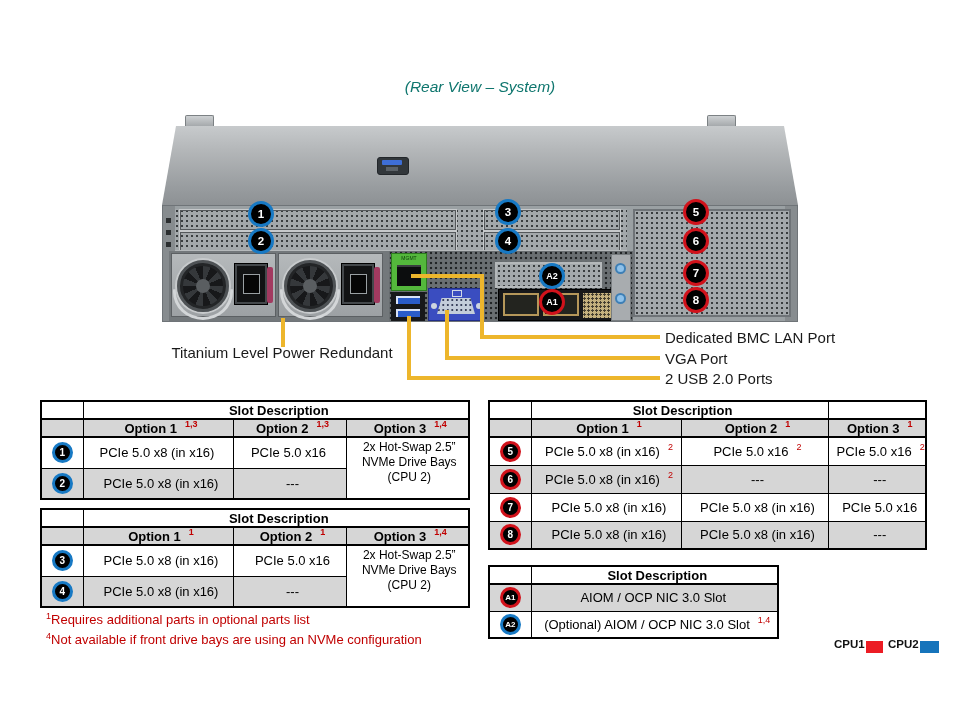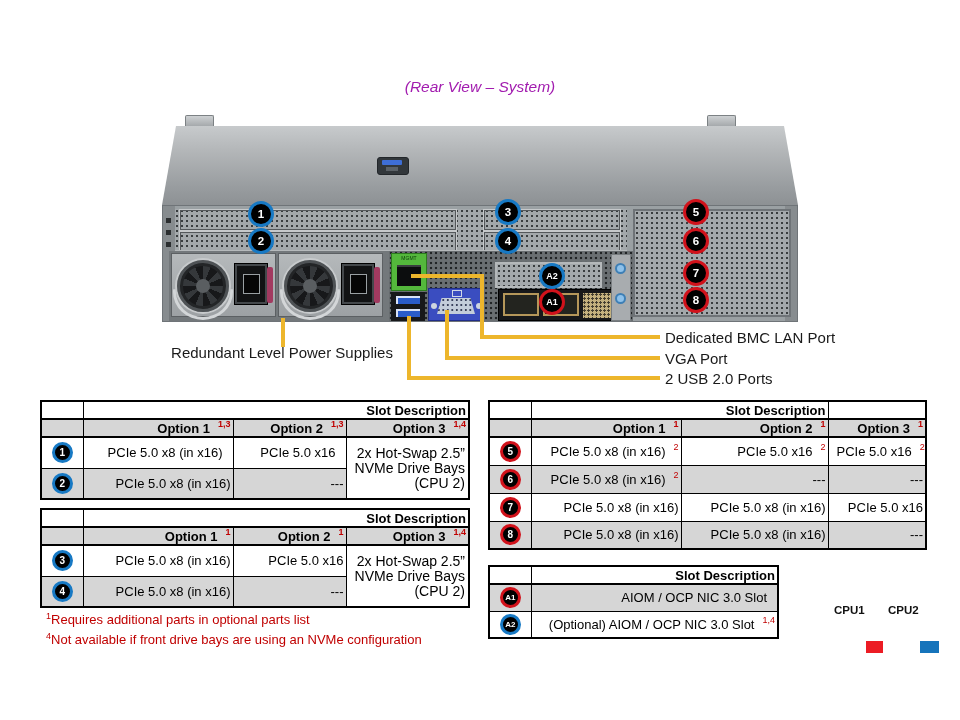--- a/index.html
+++ b/index.html
@@ -2,21 +2,21 @@
 <html><head>
 <meta charset="utf-8">
 <style>
   html,body{margin:0;padding:0;}
   body{position:relative;width:960px;height:720px;background:#ffffff;overflow:hidden;
        font-family:"Liberation Sans",sans-serif;color:#000;}
   .abs{position:absolute;}
 
   
   #title{position:absolute;left:0;top:78px;width:960px;text-align:center;
-         font-style:italic;font-size:15.5px;color:#a21caf;}
+         font-style:italic;font-size:15.5px;color:#0f766e;}
 
   
   #server{position:absolute;left:162px;top:113px;width:636px;height:209px;}
   .tab{position:absolute;width:27px;height:12px;background:linear-gradient(#ced1d3,#9da1a4);
        border:1px solid #7c8184;border-bottom:none;border-radius:2px 2px 0 0;}
   .lid{position:absolute;left:0;top:13px;width:636px;height:79px;
        background:linear-gradient(180deg,#c7cacc 0%,#b4b7b9 30%,#989c9f 78%,#8d9194 100%);
        clip-path:polygon(14px 0,622px 0,636px 100%,0 100%);}
   .latch{position:absolute;left:215px;top:44px;width:30px;height:16px;background:#32373b;
          border-radius:3px;border:1px solid #22262a;}
@@ -86,43 +86,43 @@
 
   
   .yline{position:absolute;background:#edb62c;z-index:5;}
   .lbl{position:absolute;font-size:15px;color:#1a1a1a;white-space:nowrap;}
   #psu-label{position:absolute;left:162px;top:343px;width:240px;text-align:center;
              font-size:15px;line-height:19px;color:#1a1a1a;}
 
   
   table.slots{position:absolute;border-collapse:collapse;table-layout:fixed;
               font-size:13px;border:2px solid #000;background:#fff;}
-  .slots th,.slots td{border:1px solid #000;padding:0 2px 0 8px;text-align:right;
+  .slots th,.slots td{border:1px solid #000;padding:0 2px 0 8px;text-align:center;
               vertical-align:middle;overflow:hidden;white-space:nowrap;}
   .slots th{font-weight:bold;}
   .slots tr.hdr th{border-bottom:2px solid #000;}
   .slots tr.opt th{border-bottom:2px solid #000;}
   .slots .ccell{padding:0;text-align:center;}
   .gray{background:#d6d6d6;}
   .white{background:#ffffff;}
   sup.rs{color:#c00000;font-size:9px;line-height:0;margin-left:8px;}
-  td.nv{white-space:normal;font-size:14px;line-height:15px;vertical-align:top;
-        padding:8px 3px 0 7px;background:#fff;}
+  td.nv{white-space:normal;font-size:12px;line-height:15px;vertical-align:top;
+        padding:2px 3px 0 7px;background:#fff;}
   .tblc{display:inline-block;width:15px;height:15px;line-height:15px;border-radius:50%;
         background:#000;color:#fff;font-weight:bold;font-size:10px;text-align:center;
         vertical-align:middle;}
   .tblc.blue{border:3.5px solid #1779c4;}
   .tblc.red{border:3.5px solid #d1121b;}
   .tblc.sm{font-size:8px;}
 
   
   #footnotes{position:absolute;left:46px;top:610px;width:430px;color:#c00000;
              font-size:13px;line-height:19.5px;}
   #footnotes sup{font-size:9px;line-height:0;}
-  .legend-lbl{position:absolute;top:604px;font-size:11.5px;font-weight:bold;color:#111;}
+  .legend-lbl{position:absolute;top:638px;font-size:11.5px;font-weight:bold;color:#111;}
   .sw{position:absolute;top:641px;height:12px;}
   .sw-red{left:866px;width:17px;background:#ec1c24;}
   .sw-blue{left:920px;width:19px;background:#1674bb;}
 </style>
 </head>
 <body>
 
 <div id="title">(Rear View – System)</div>
 
 <div id="server">
@@ -215,21 +215,21 @@
 <div class="yline" style="left:281px;top:318px;width:4px;height:29px;"></div>
 <div class="yline" style="left:411px;top:274px;width:73px;height:4px;"></div>
 <div class="yline" style="left:480px;top:274px;width:4px;height:65px;"></div>
 <div class="yline" style="left:480px;top:335px;width:180px;height:4px;"></div>
 <div class="yline" style="left:445px;top:310px;width:4px;height:50px;"></div>
 <div class="yline" style="left:445px;top:356px;width:215px;height:4px;"></div>
 <div class="yline" style="left:407px;top:316px;width:4px;height:64px;"></div>
 <div class="yline" style="left:407px;top:376px;width:253px;height:4px;"></div>
 
 <div id="psu-label">
-  <div>Redundant Level Power Supplies</div>
+  <div>Titanium Level Power Redundant</div>
 </div>
 <div class="lbl" style="left:665px;top:329px;">Dedicated BMC LAN Port</div>
 <div class="lbl" style="left:665px;top:350px;">VGA Port</div>
 <div class="lbl" style="left:665px;top:370px;">2 USB 2.0 Ports</div>
 
 <table class="slots" style="left:40px;top:400px;width:428px;">
   <colgroup>
       <col style="width:42px">
       <col style="width:150px">
       <col style="width:113px">

